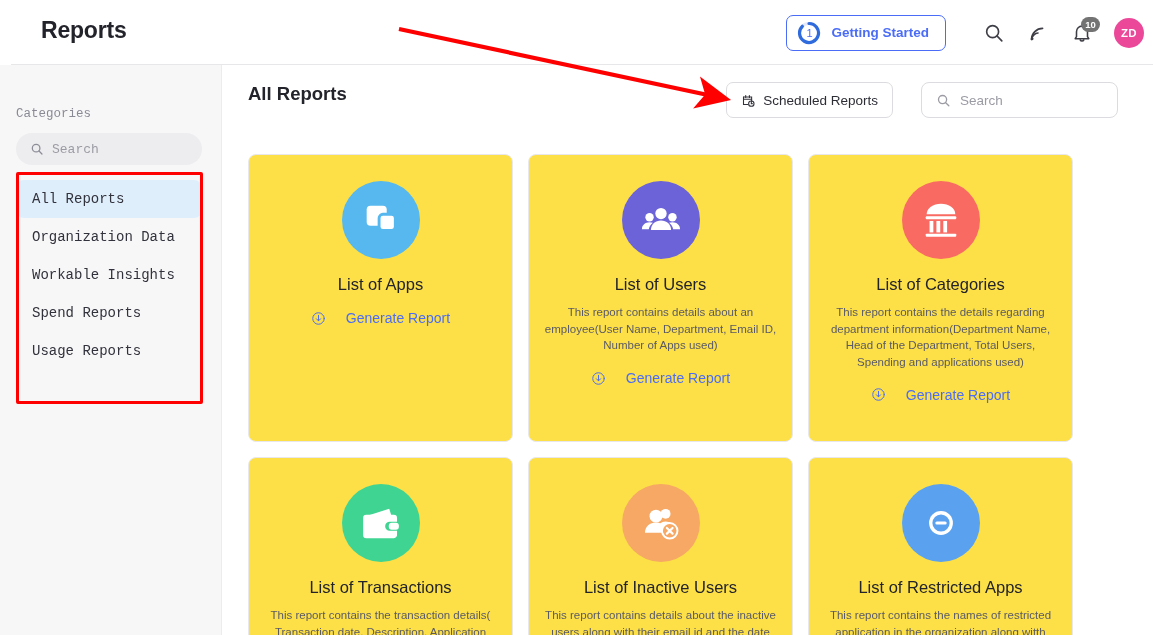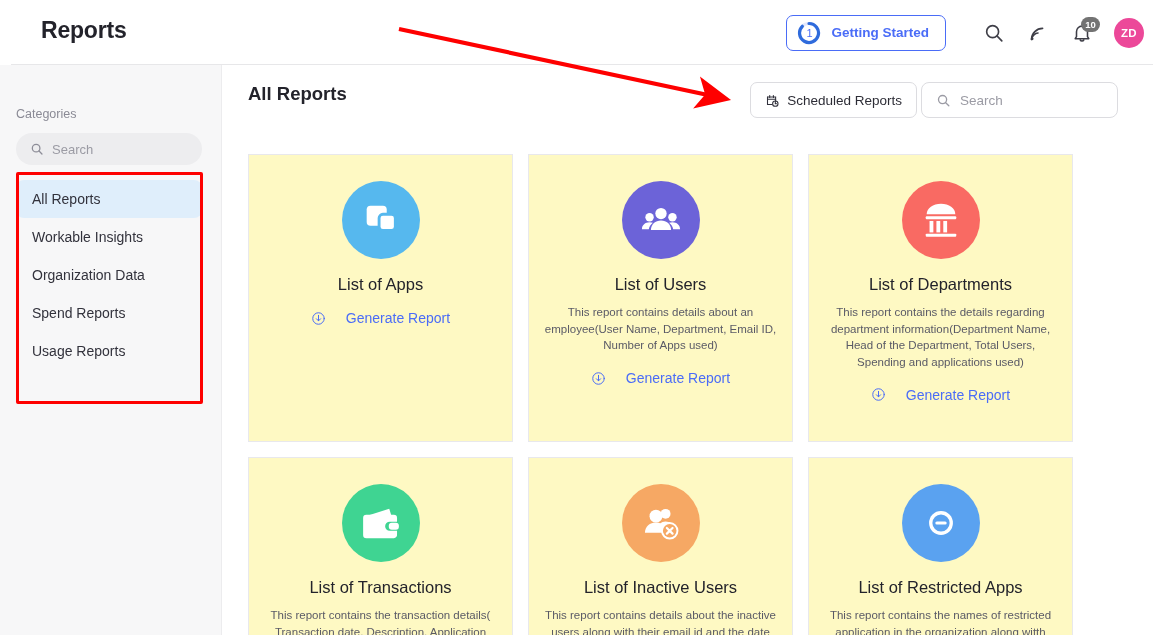--- a/index.html
+++ b/index.html
@@ -57,21 +57,21 @@
     width: 30px; height: 30px; border-radius: 50%;
     background: #ec4899; color: #fff;
     display: flex; align-items: center; justify-content: center;
     font-size: 11.5px; font-weight: 600; letter-spacing: 0.3px;
     margin-left: 10px; cursor: pointer;
   }
 
   
   .sidebar {
     position: absolute; top: 65px; left: 0; width: 222px; height: 570px;
-    background: #f7f7f8; border-right: 1px solid #ececee;
+    background: #f7f7f8; border-right: 1px solid #ececee; font-family: Liberation Mono, monospace;
   }
   .sb-heading {
     position: absolute; left: 16px; top: 42px;
     font-size: 12.5px; color: #8a8a95;
   }
   .sb-search {
     position: absolute; left: 16px; top: 68px; width: 186px; height: 32px;
     background: #ededef; border-radius: 16px;
     display: flex; align-items: center; gap: 8px; padding: 0 14px;
     cursor: text;
@@ -84,21 +84,21 @@
     font-size: 14px; color: #32323c; cursor: pointer;
   }
   .sb-item.active { background: #dfeefb; }
 
   
   .main { position: absolute; top: 65px; left: 222px; width: 931px; height: 570px; background: #fff; }
   .page-title {
     position: absolute; left: 26px; top: 18px;
     font-size: 18.5px; font-weight: 600; color: #23232b;
   }
-  .main-actions { position: absolute; right: 35px; top: 17px; display: flex; align-items: center; gap: 4px; }
+  .main-actions { position: absolute; right: 35px; top: 17px; display: flex; align-items: center; gap: 28px; }
   .sched-btn {
     height: 36px; display: flex; align-items: center; gap: 7px;
     padding: 0 14px; background: #fff;
     border: 1px solid #dcdce0; border-radius: 7px;
     font-size: 13.5px; color: #2d2d36; cursor: pointer; white-space: nowrap;
   }
   .main-search {
     width: 197px; height: 36px; display: flex; align-items: center; gap: 9px;
     padding: 0 14px; background: #fff;
     border: 1px solid #dcdce0; border-radius: 8px; cursor: text;
@@ -107,21 +107,21 @@
 
   
   .grid {
     position: absolute; left: 26px; top: 89px;
     width: 855px;
     display: grid; grid-template-columns: repeat(3, 265px);
     gap: 15px 15px;
   }
   .card {
     width: 265px; height: 288px;
-    border: 1px solid #e8e8ec; border-radius: 0; background: #fef9c3;
+    border: 1px solid #e8e8ec; border-radius: 8px; background: #fde047;
     display: flex; flex-direction: column; align-items: center;
     padding: 26px 14px 0 14px;
     cursor: pointer;
   }
   .card-icon {
     width: 78px; height: 78px; border-radius: 50%;
     display: flex; align-items: center; justify-content: center; flex: none;
   }
   .card-icon svg { display: block; }
   .card-title {
@@ -201,24 +201,24 @@
           <line x1="15.5" y1="15.5" x2="20.5" y2="20.5"></line>
       </svg>
       <span class="sb-search-ph">Search</span>
     </div>
 
     <div class="sb-list">
       <div class="sb-item active">
         <span>All Reports</span>
       </div>
       <div class="sb-item">
+        <span>Organization Data</span>
+      </div>
+      <div class="sb-item">
         <span>Workable Insights</span>
-      </div>
-      <div class="sb-item">
-        <span>Organization Data</span>
       </div>
       <div class="sb-item">
         <span>Spend Reports</span>
       </div>
       <div class="sb-item">
         <span>Usage Reports</span>
       </div>
     </div>
   </div>
 
@@ -296,21 +296,21 @@
           <svg width="42" height="42" viewBox="0 0 44 44" fill="#fff">
             <path d="M7 16 C7 9.5 13.7 5 22 5 S37 9.5 37 16 z"></path>
             <rect x="6" y="18.2" width="32" height="3" rx="1"></rect>
             <rect x="10" y="23" width="4" height="12"></rect>
             <rect x="17.2" y="23" width="4" height="12"></rect>
             <rect x="24.4" y="23" width="4" height="12"></rect>
             <rect x="31.6" y="23" width="0" height="12"></rect>
             <rect x="6" y="36.3" width="32" height="3.2" rx="1"></rect>
           </svg>
         </div>
-        <div class="card-title">List of Departments</div>
+        <div class="card-title">List of Categories</div>
         <div class="card-desc">This report contains the details regarding department information(Department Name, Head of the Department, Total Users, Spending and applications used)</div>
         <div class="gen-link">
           <svg width="15" height="15" viewBox="0 0 24 24" fill="none" stroke="#4a6cf7" stroke-width="1.6" stroke-linecap="round" stroke-linejoin="round">
             <circle cx="12" cy="12" r="9.2"></circle>
               <line x1="12" y1="7" x2="12" y2="15.5"></line>
               <path d="M8.6 12.4 L12 15.8 L15.4 12.4"></path>
           </svg>
           <span>Generate Report</span>
         </div>
       </div>

